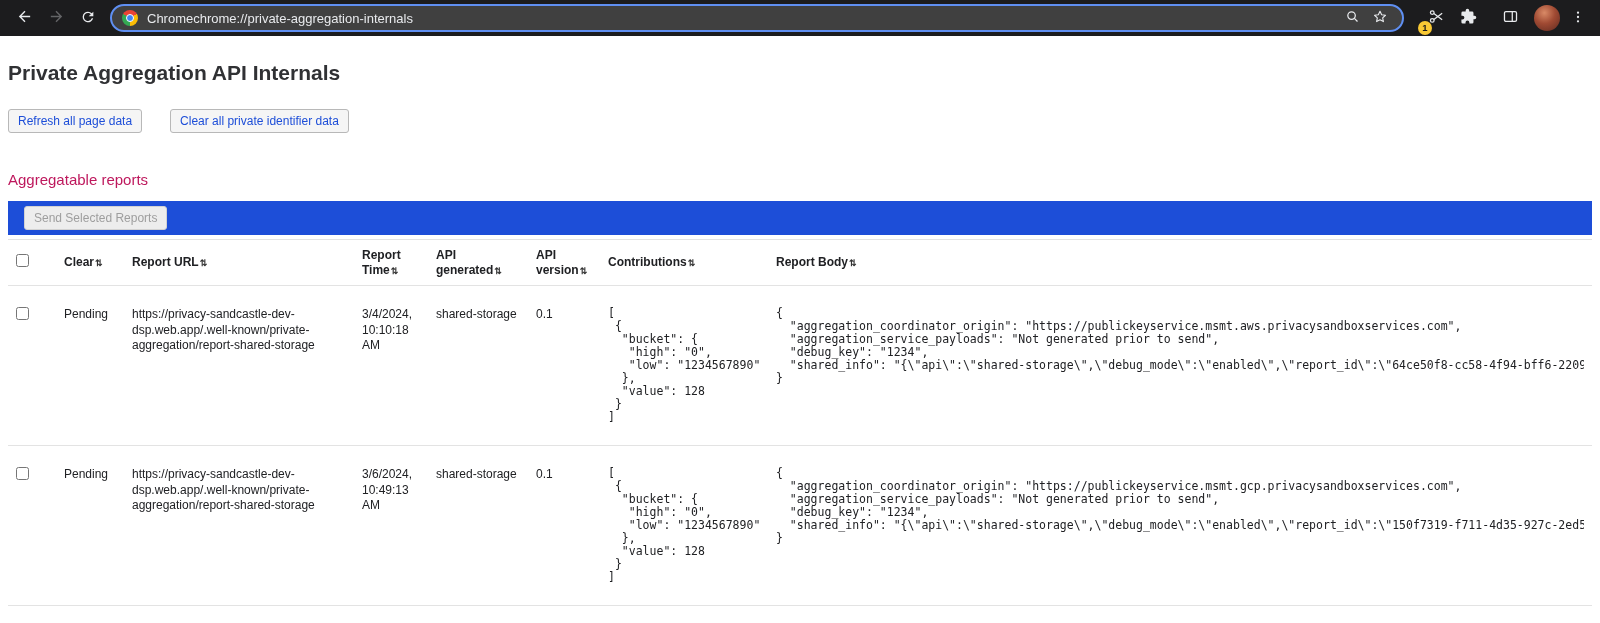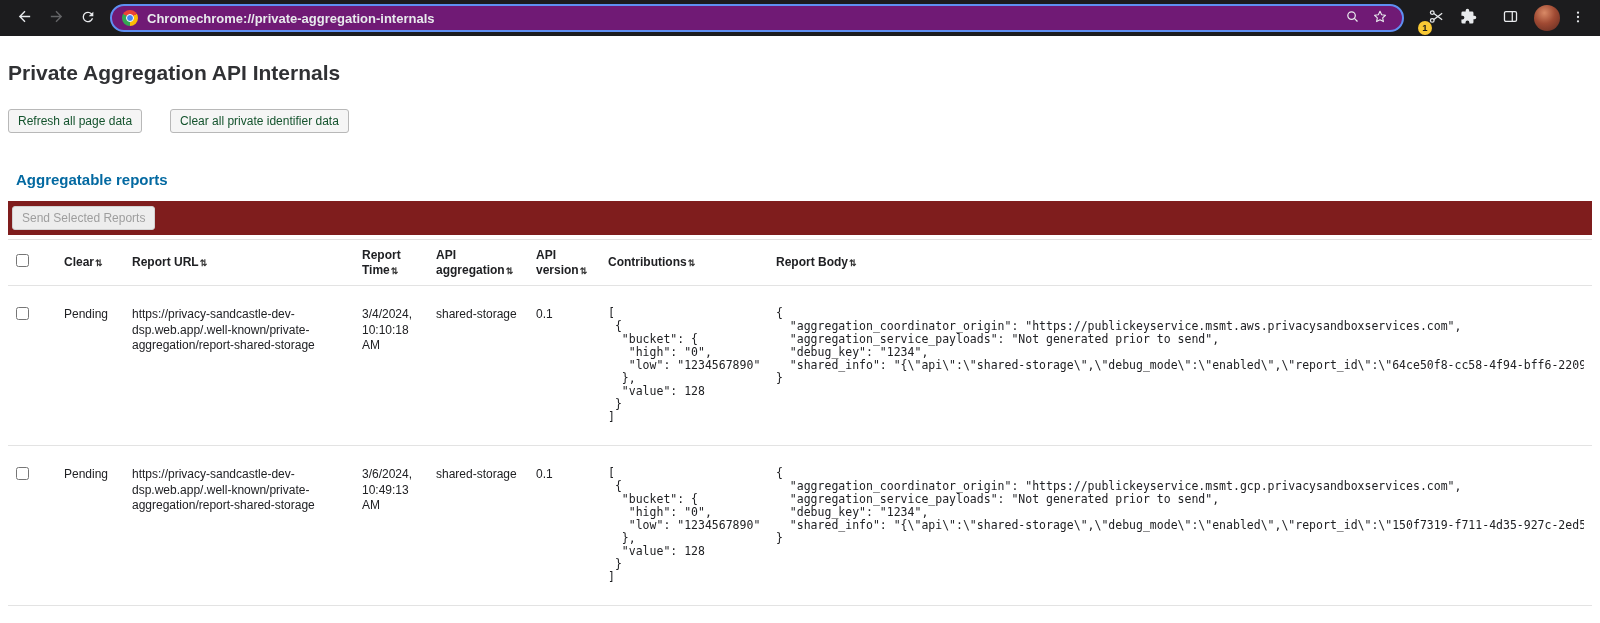--- a/index.html
+++ b/index.html
@@ -25,28 +25,27 @@
     border: none; background: transparent;
     display: flex; align-items: center; justify-content: center;
     border-radius: 50%; cursor: pointer; flex: 0 0 auto;
   }
   .nav-btn.dim { opacity: 0.35; }
 
   .omnibox {
     flex: 1;
     height: 28px;
     margin: 0 14px 0 6px;
-    background: #701a75;
+    background: #404040;
     border: 2px solid #5f8ff2;
     border-radius: 14px;
     display: flex; align-items: center;
     padding: 0 10px;
     cursor: text;
     min-width: 0;
-    font-weight: bold;
   }
   .chrome-logo {
     width: 16px; height: 16px; border-radius: 50%;
     background: conic-gradient(from -60deg, #ea4335 0 120deg, #fbbc05 120deg 240deg, #34a853 240deg 360deg);
     position: relative; flex: 0 0 auto;
   }
   .chrome-logo::after {
     content: ""; position: absolute; inset: 4px; border-radius: 50%;
     background: #4285f4; border: 1.5px solid #ffffff;
   }
@@ -84,35 +83,35 @@
 
   
   .content { padding: 0 8px; }
   h1.page-title {
     font-size: 21px; font-weight: 700; color: #303134;
     margin: 24px 0 24px 0; line-height: 25px;
   }
   .top-buttons { display: flex; gap: 28px; margin: 0 0 38px 0; }
   button.action-btn {
     font-family: "Liberation Sans", sans-serif;
-    font-size: 12px; color: #14532d;
+    font-size: 12px; color: #1d4ed8;
     background: #f5f5f5;
     border: 1px solid #b8b8b8;
     border-radius: 3px;
     padding: 4px 9px;
     cursor: pointer;
     line-height: 14px;
   }
   h2.section-title {
-    font-size: 15px; font-weight: 700; color: #0369a1;
-    margin: 0 0 12px 8px; line-height: 18px;
+    font-size: 15px; font-weight: 400; color: #be185d;
+    margin: 0 0 12px 0; line-height: 18px;
   }
   .reports-toolbar {
-    background: #7f1d1d;
-    padding: 5px 4px;
+    background: #1d4ed8;
+    padding: 5px 16px;
     margin-bottom: 4px;
   }
   button.send-btn {
     font-family: "Liberation Sans", sans-serif;
     font-size: 12px; color: #9e9e9e;
     background: #ededed;
     border: 1px solid #d2d2d2;
     border-radius: 3px;
     padding: 4px 9px;
     line-height: 14px;
@@ -270,21 +269,21 @@
         <col style="width:72px">
         <col style="width:168px">
         <col>
     </colgroup>
     <thead>
       <tr>
         <th class="cb-cell"><input type="checkbox" style=""></th>
         <th><span>Clear</span><span class="sort-glyph">⇅</span></th>
         <th><span>Report URL</span><span class="sort-glyph">⇅</span></th>
         <th><span>Report Time</span><span class="sort-glyph">⇅</span></th>
-        <th><span>API aggregation</span><span class="sort-glyph">⇅</span></th>
+        <th><span>API generated</span><span class="sort-glyph">⇅</span></th>
         <th><span>API version</span><span class="sort-glyph">⇅</span></th>
         <th><span>Contributions</span><span class="sort-glyph">⇅</span></th>
         <th><span>Report Body</span><span class="sort-glyph">⇅</span></th>
       </tr>
     </thead>
     <tbody>
       <tr>
         <td class="cb-cell"><input type="checkbox" style=""></td>
         <td>Pending</td>
         <td>https://privacy-sandcastle-dev-dsp.web.app/.well-known/private-aggregation/report-shared-storage</td>

